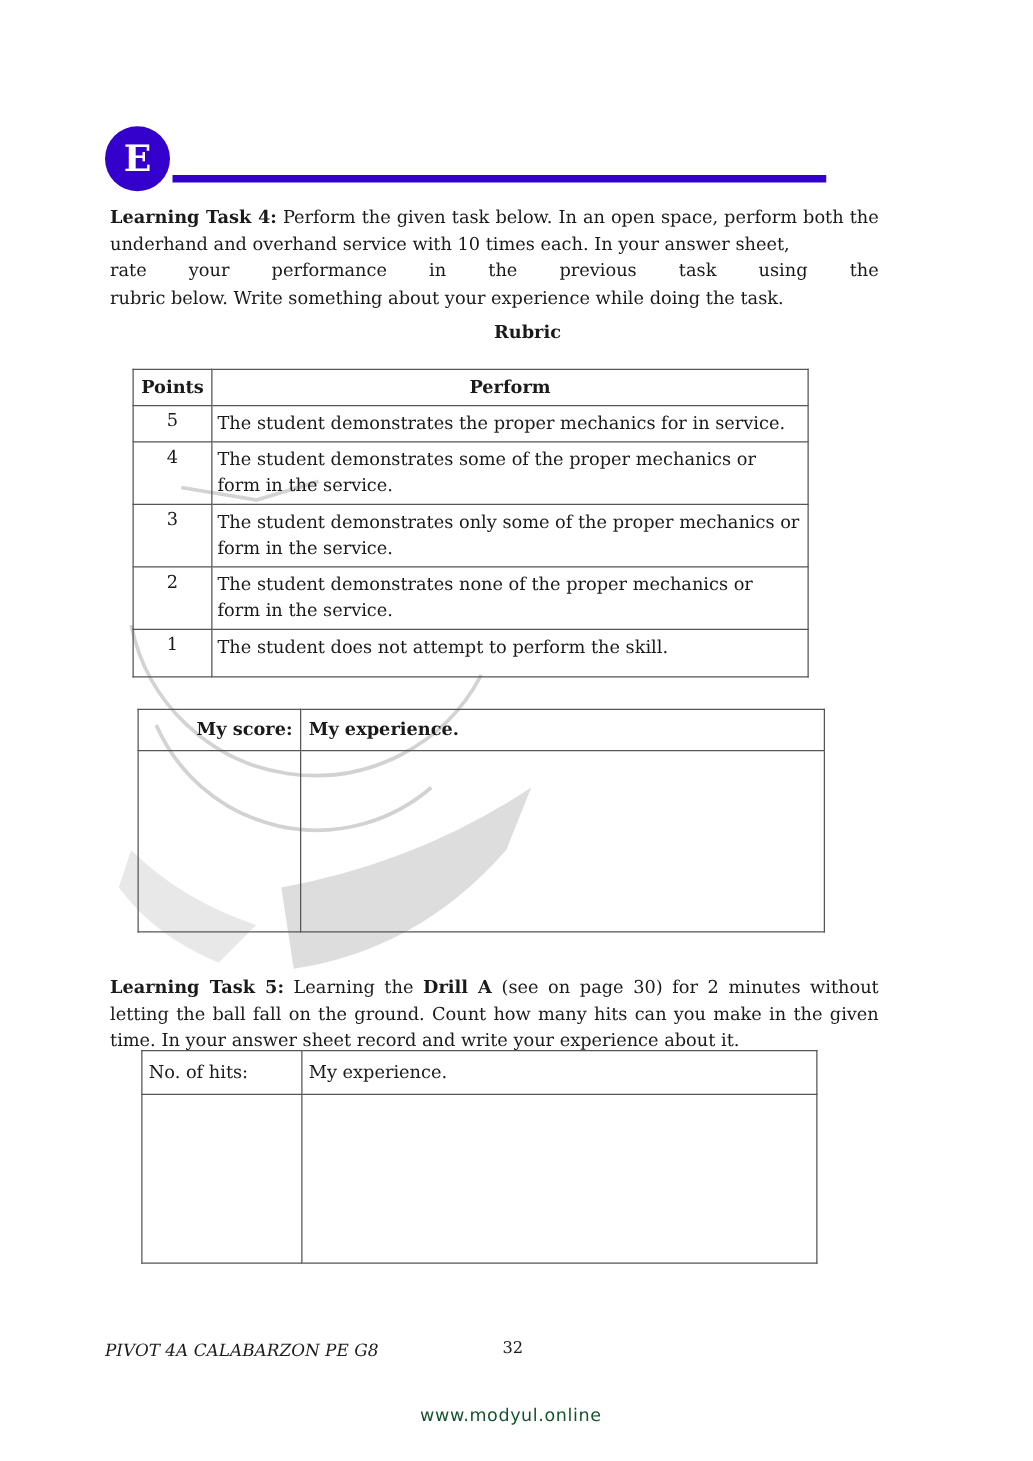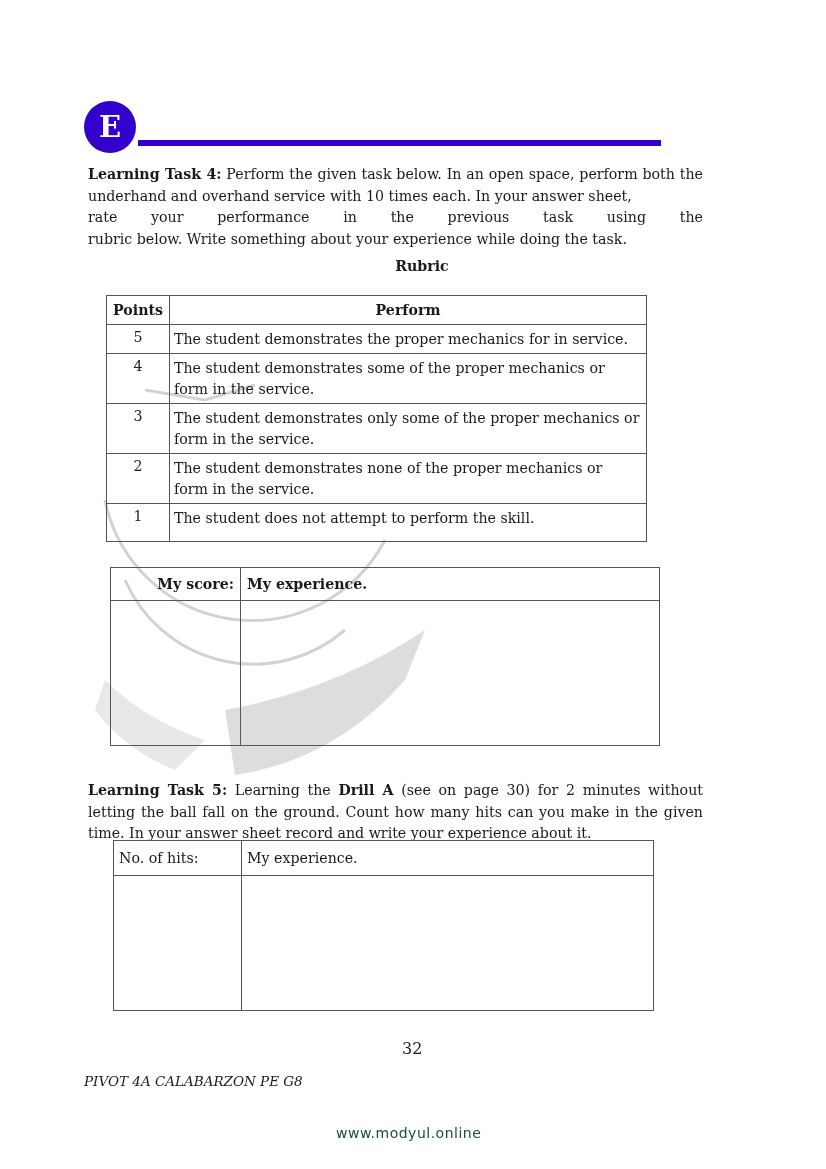--- a/index.html
+++ b/index.html
@@ -38,21 +38,21 @@
   .score th.c1 { width: 117px; text-align: right; }
   .score td { height: 142px; }
 
   .hits { left: 113px; top: 840px; width: 541px; }
   .hits th { font-weight: normal; text-align: left; height: 34px; padding: 0 5px; vertical-align: middle; }
   .hits th.c1 { width: 117px; }
   .hits td { height: 132px; }
 
   .footer-left { position: absolute; left: 84px; top: 1073px; font-style: italic; font-size: 13.5px;
                  font-family: "DejaVu Serif", serif; }
-  .footer-page { position: absolute; left: 402px; top: 1039px; font-size: 16px; }
+  .footer-page { position: absolute; left: 402px; top: 1071px; font-size: 13px; }
   .watermark-url { position: absolute; left: 336px; top: 1125px; font-size: 14px; color: #14532d;
                    font-family: "DejaVu Sans", sans-serif; letter-spacing: 0.5px; }
 </style>
 </head>
 <body>
 
 <div class="page">
 
   <svg class="seal" viewBox="0 0 360 400">
     <g fill="none" stroke="#c8c8c8" stroke-width="3" opacity="0.8">

